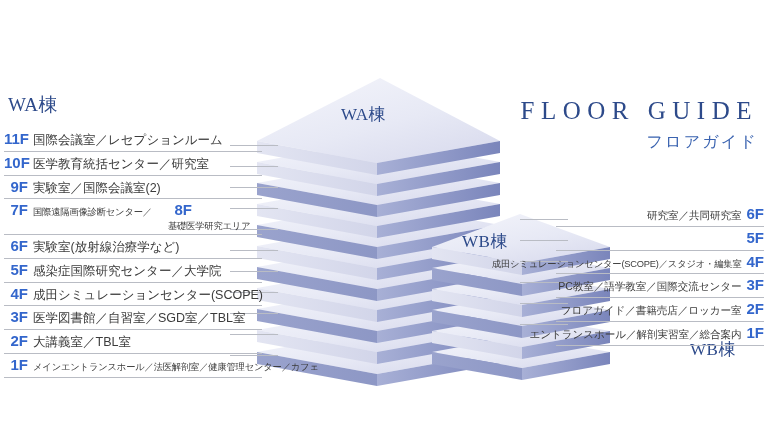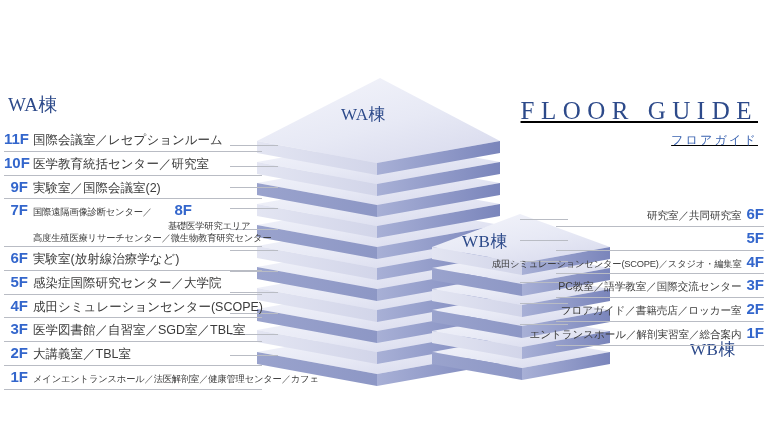--- a/index.html
+++ b/index.html
@@ -12,34 +12,33 @@
     overflow: hidden;
     font-family: "Liberation Sans", "DejaVu Sans", sans-serif;
   }
 
   
   #title-block {
     position: absolute;
     left: 508px; top: 98px;
     width: 252px;
     text-align: right;
-    text-decoration: underline;
   }
   #floor-guide-title {
     font-family: "Liberation Serif", "DejaVu Serif", serif;
     font-size: 25px;
     letter-spacing: 6.5px;
     color: #2d4a8a;
     line-height: 1;
     white-space: nowrap;
     padding-right: 2px;
   }
   #floor-guide-subtitle {
     margin-top: 9px;
-    font-size: 12px;
+    font-size: 16px;
     letter-spacing: 2.2px;
     color: #3a63b0;
     white-space: nowrap;
     padding-right: 2px;
   }
 
   
   .bldg-heading {
     position: absolute;
     font-family: "Liberation Serif", "DejaVu Serif", serif;
@@ -298,21 +297,20 @@
         <span class="fnum">7F</span>
         <span class="frooms tiny stack-lines">
           <span>国際遠隔画像診断センター／</span>
         </span>
       </div>
       <div class="col-8">
         <span class="fnum">8F</span>
         <span class="frooms tiny" style="margin-left:6px;">基礎医学研究エリア</span>
       </div>
     </div>
-    <div class="frooms tiny wide-line" style="margin-left:29px;">高度生殖医療リサーチセンター／微生物教育研究センター</div>
   </div>
 
   <div class="floor-row">
     <span class="fnum">6F</span>
     <span class="frooms">実験室(放射線治療学など)</span>
   </div>
 
   <div class="floor-row">
     <span class="fnum">5F</span>
     <span class="frooms">感染症国際研究センター／大学院</span>

